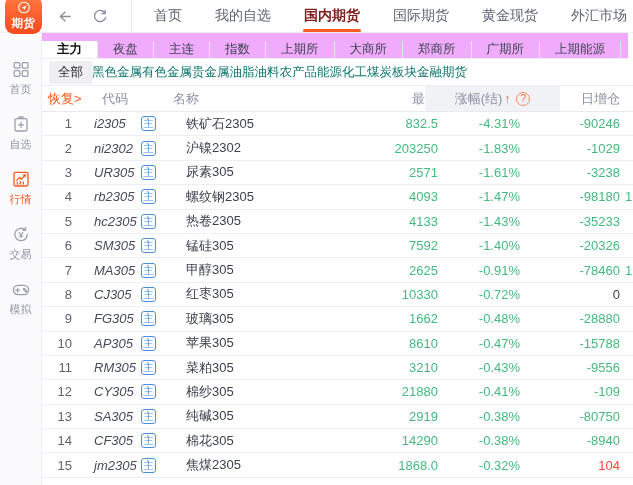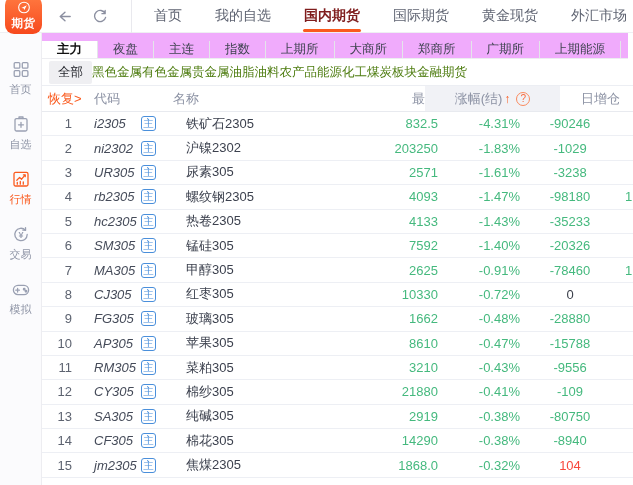--- a/index.html
+++ b/index.html
@@ -41,50 +41,50 @@
   
   .exchange-bar { height:26px; flex:none; background:#f0abfc; display:flex; align-items:flex-end;
     border-bottom:1px solid #ededf1; margin-right:5px; }
   .ex-tab { display:flex; align-items:center; justify-content:center; padding:0 15px;
     font-size:12.5px; color:#3e4350; border-right:1px solid #e4e5ea; cursor:pointer; white-space:nowrap; }
   .ex-tab.active { background:#fff; font-weight:bold; color:#111; }
 
   
   .category-bar { height:26px; flex:none; display:flex; align-items:center; padding-left:7px;
     overflow:hidden; white-space:nowrap; background:#fff; }
-  .cat-tab { font-size:12.5px; color:#4d7c0f; flex:none; cursor:pointer; }
+  .cat-tab { font-size:12.5px; color:#0f766e; flex:none; cursor:pointer; }
   .cat-tab.active { background:#efeff2; color:#1d1f26; padding:3px 9px; border-radius:2px; }
 
   
   .thead { height:27px; flex:none; position:relative; font-size:13px; color:#8b91a3;
     border-top:1px solid #eceef3; border-bottom:1px solid #e8eaef; }
   .thead .th { position:absolute; top:0; line-height:25px; white-space:nowrap; cursor:pointer; }
   .th-restore { left:6px; color:#fa5a1e; }
-  .th-code { left:52px; }
+  .th-code { left:60px; }
   .th-name { left:131px; }
   .th-last { right:195px; }
   .th-change-cell { position:absolute; left:383px; width:135px; top:0; bottom:0; background:#f1f2f6;
     display:flex; align-items:center; justify-content:center; gap:2px; cursor:pointer; }
   .sort-arrow { color:#fa5a1e; font-size:12px; font-weight:bold; }
   .help { width:14px; height:14px; border:1px solid #fa8a5e; border-radius:50%; color:#fa6a3e;
     font-size:10px; display:flex; align-items:center; justify-content:center; margin-left:4px; cursor:pointer; }
   .th-oi { right:13px; }
 
   
   .tbody { flex:1; overflow:hidden; }
   .row { height:24.4px; display:flex; align-items:center; border-bottom:1px solid #edeff4;
     font-size:13px; overflow:hidden; cursor:pointer; }
   .c-num { width:30px; flex:none; text-align:right; color:#5d6370; }
   .c-code { margin-left:22px; width:47px; flex:none; color:#454b59; white-space:nowrap;font-style:italic; }
   .c-badge { width:15px; height:15px; flex:none; border:1px solid #4a8fdb; color:#4a8fdb;
     border-radius:3px; font-size:10.5px; line-height:13px; text-align:center; }
   .c-name { margin-left:30px; width:152px; flex:none; color:#3c414e; white-space:nowrap; }
   .c-last { width:100px; flex:none; text-align:right; }
   .c-change { width:82px; flex:none; text-align:right; }
-  .c-oi { width:100px; flex:none; text-align:center; }
+  .c-oi { width:100px; flex:none; text-align:right; }
   .c-overflow { width:14px; flex:none; padding-left:5px; overflow:hidden; }
   .val-green { color:#45b97e; }
   .val-dark { color:#3a3f4a; }
   .val-red { color:#f8483c; }
 </style>
 </head>
 <body>
 
 <header class="topbar">
   <div class="logo">

